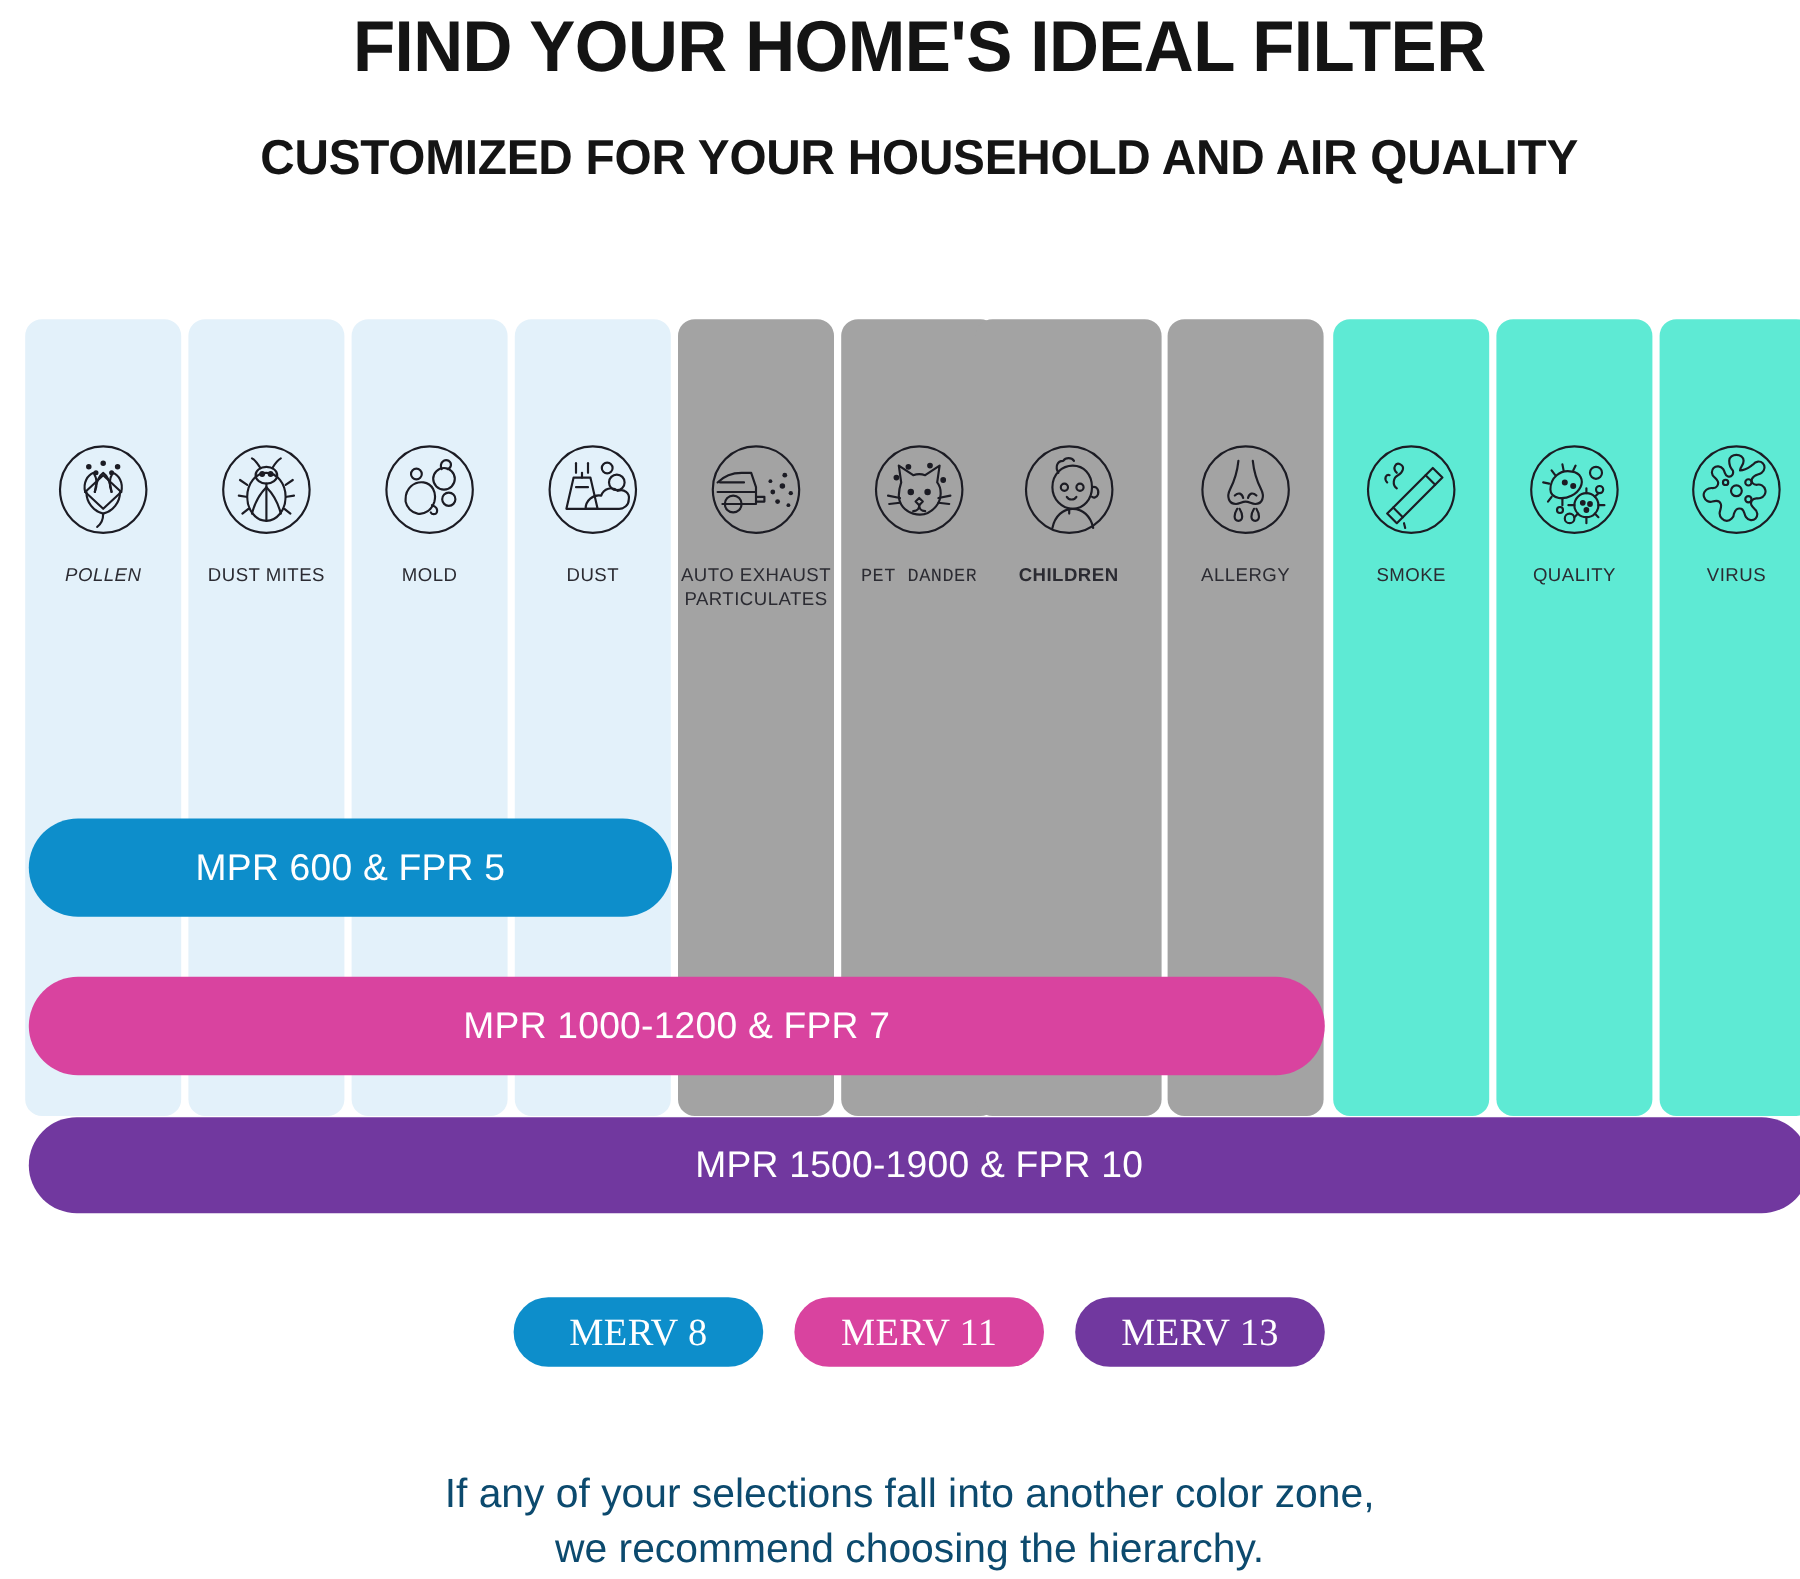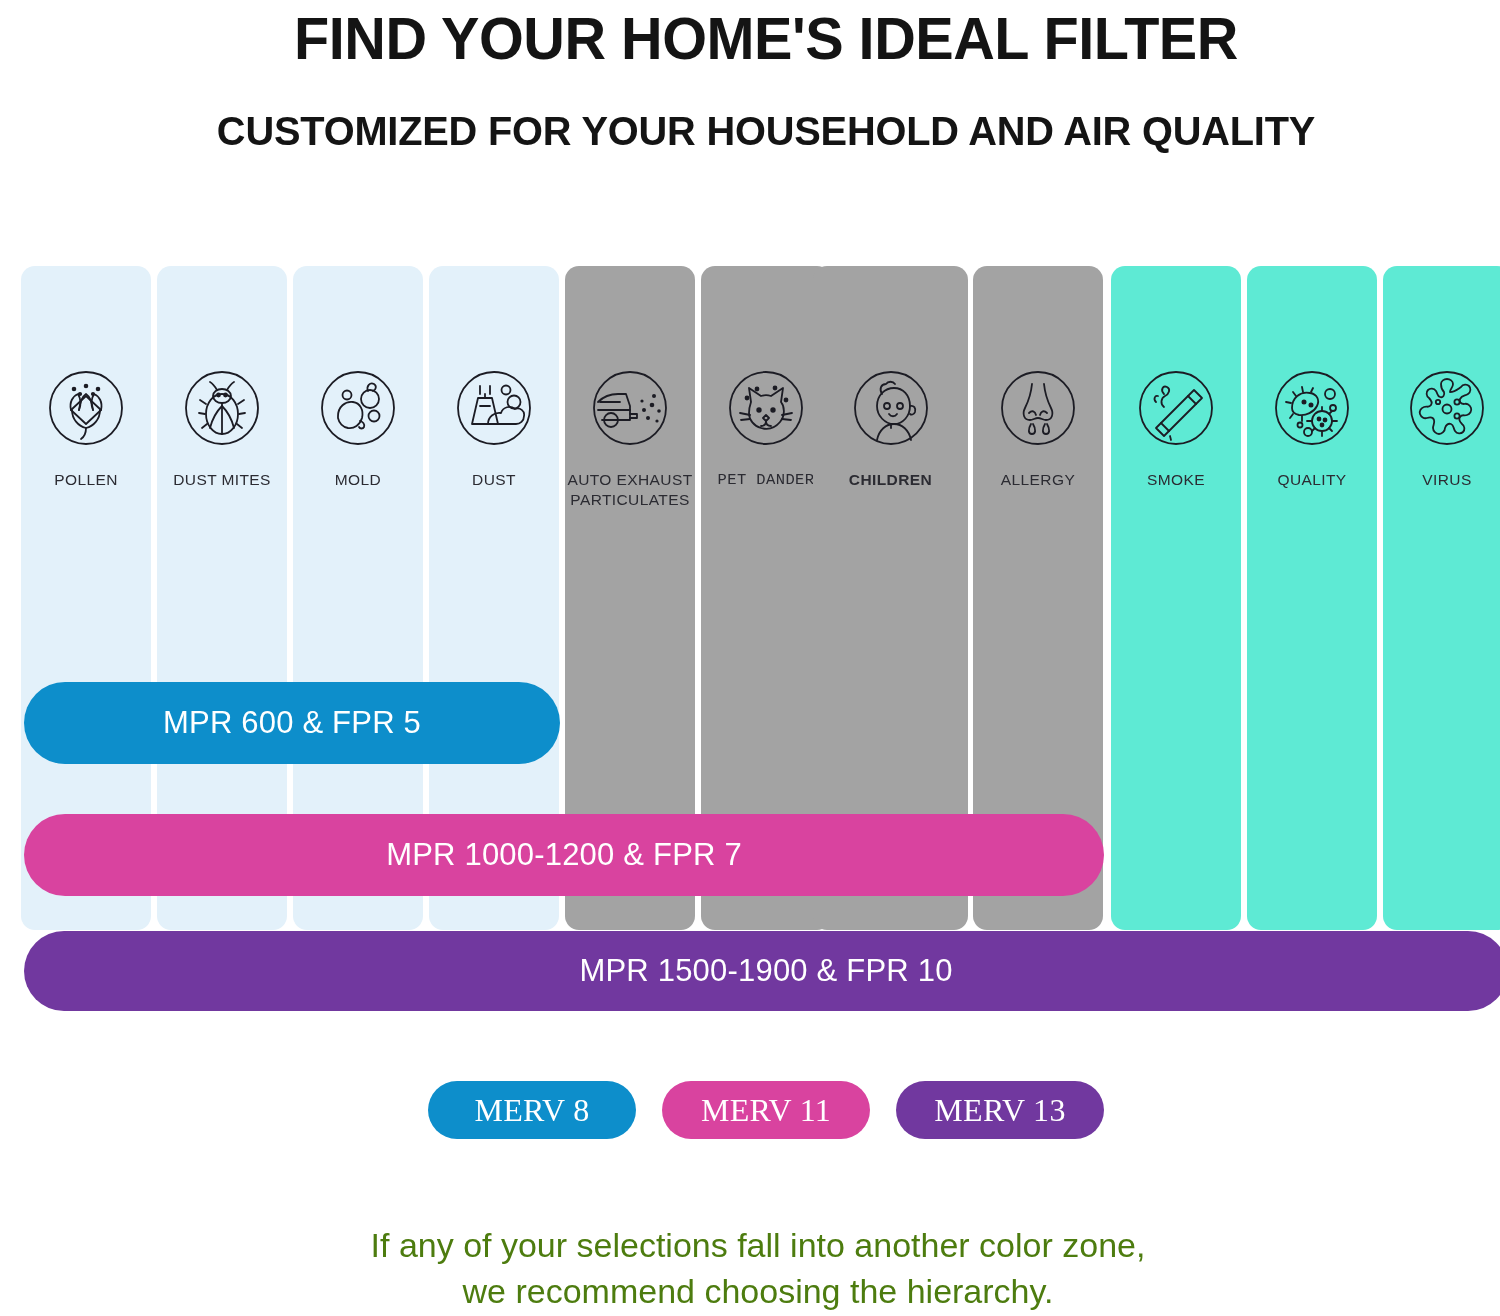--- a/index.html
+++ b/index.html
@@ -128,35 +128,35 @@
 
   
   #footer {
     position: absolute;
     left: 0;
     top: 1222px;
     width: 1484px;
     text-align: center;
     font-size: 34px;
     line-height: 46px;
-    color: #4d7c0f;
+    color: #0c4a6e;
   }
   #footer .fline { display: block; }
 </style>
 </head>
 <body>
 
 <div id="page">
 
   <div class="title">FIND YOUR HOME'S IDEAL FILTER</div>
   <div class="subtitle">CUSTOMIZED FOR YOUR HOUSEHOLD AND AIR QUALITY</div>
 
   <div id="columns">
 
-    <div class="col zone-blue" style="left:0px;width:130px;">
+    <div class="col zone-blue" style="left:0px;width:130px;font-style:italic;">
       <div class="icon-wrap">
         <svg viewBox="0 0 100 100" fill="none" stroke="#1c1c24" stroke-width="1.8" stroke-linecap="round" stroke-linejoin="round">
           <circle cx="50" cy="50" r="36"></circle>
           <path d="M35 52 L50 38 L65 52 L50 66 Z" fill="none"></path>
           <path d="M35 52 C33 44 37 38 42 36 C45 41 45 47 43 52"></path>
           <path d="M65 52 C67 44 63 38 58 36 C55 41 55 47 57 52"></path>
           <path d="M43 52 C44 44 47 38 50 36 C53 38 56 44 57 52"></path>
           <path d="M36 52 C36 61 42 68 50 70 C58 68 64 61 64 52"></path>
           <path d="M50 70 C50 76 48 79 45 81"></path>
           <circle cx="38" cy="31" r="1.4" fill="#1c1c24"></circle>

